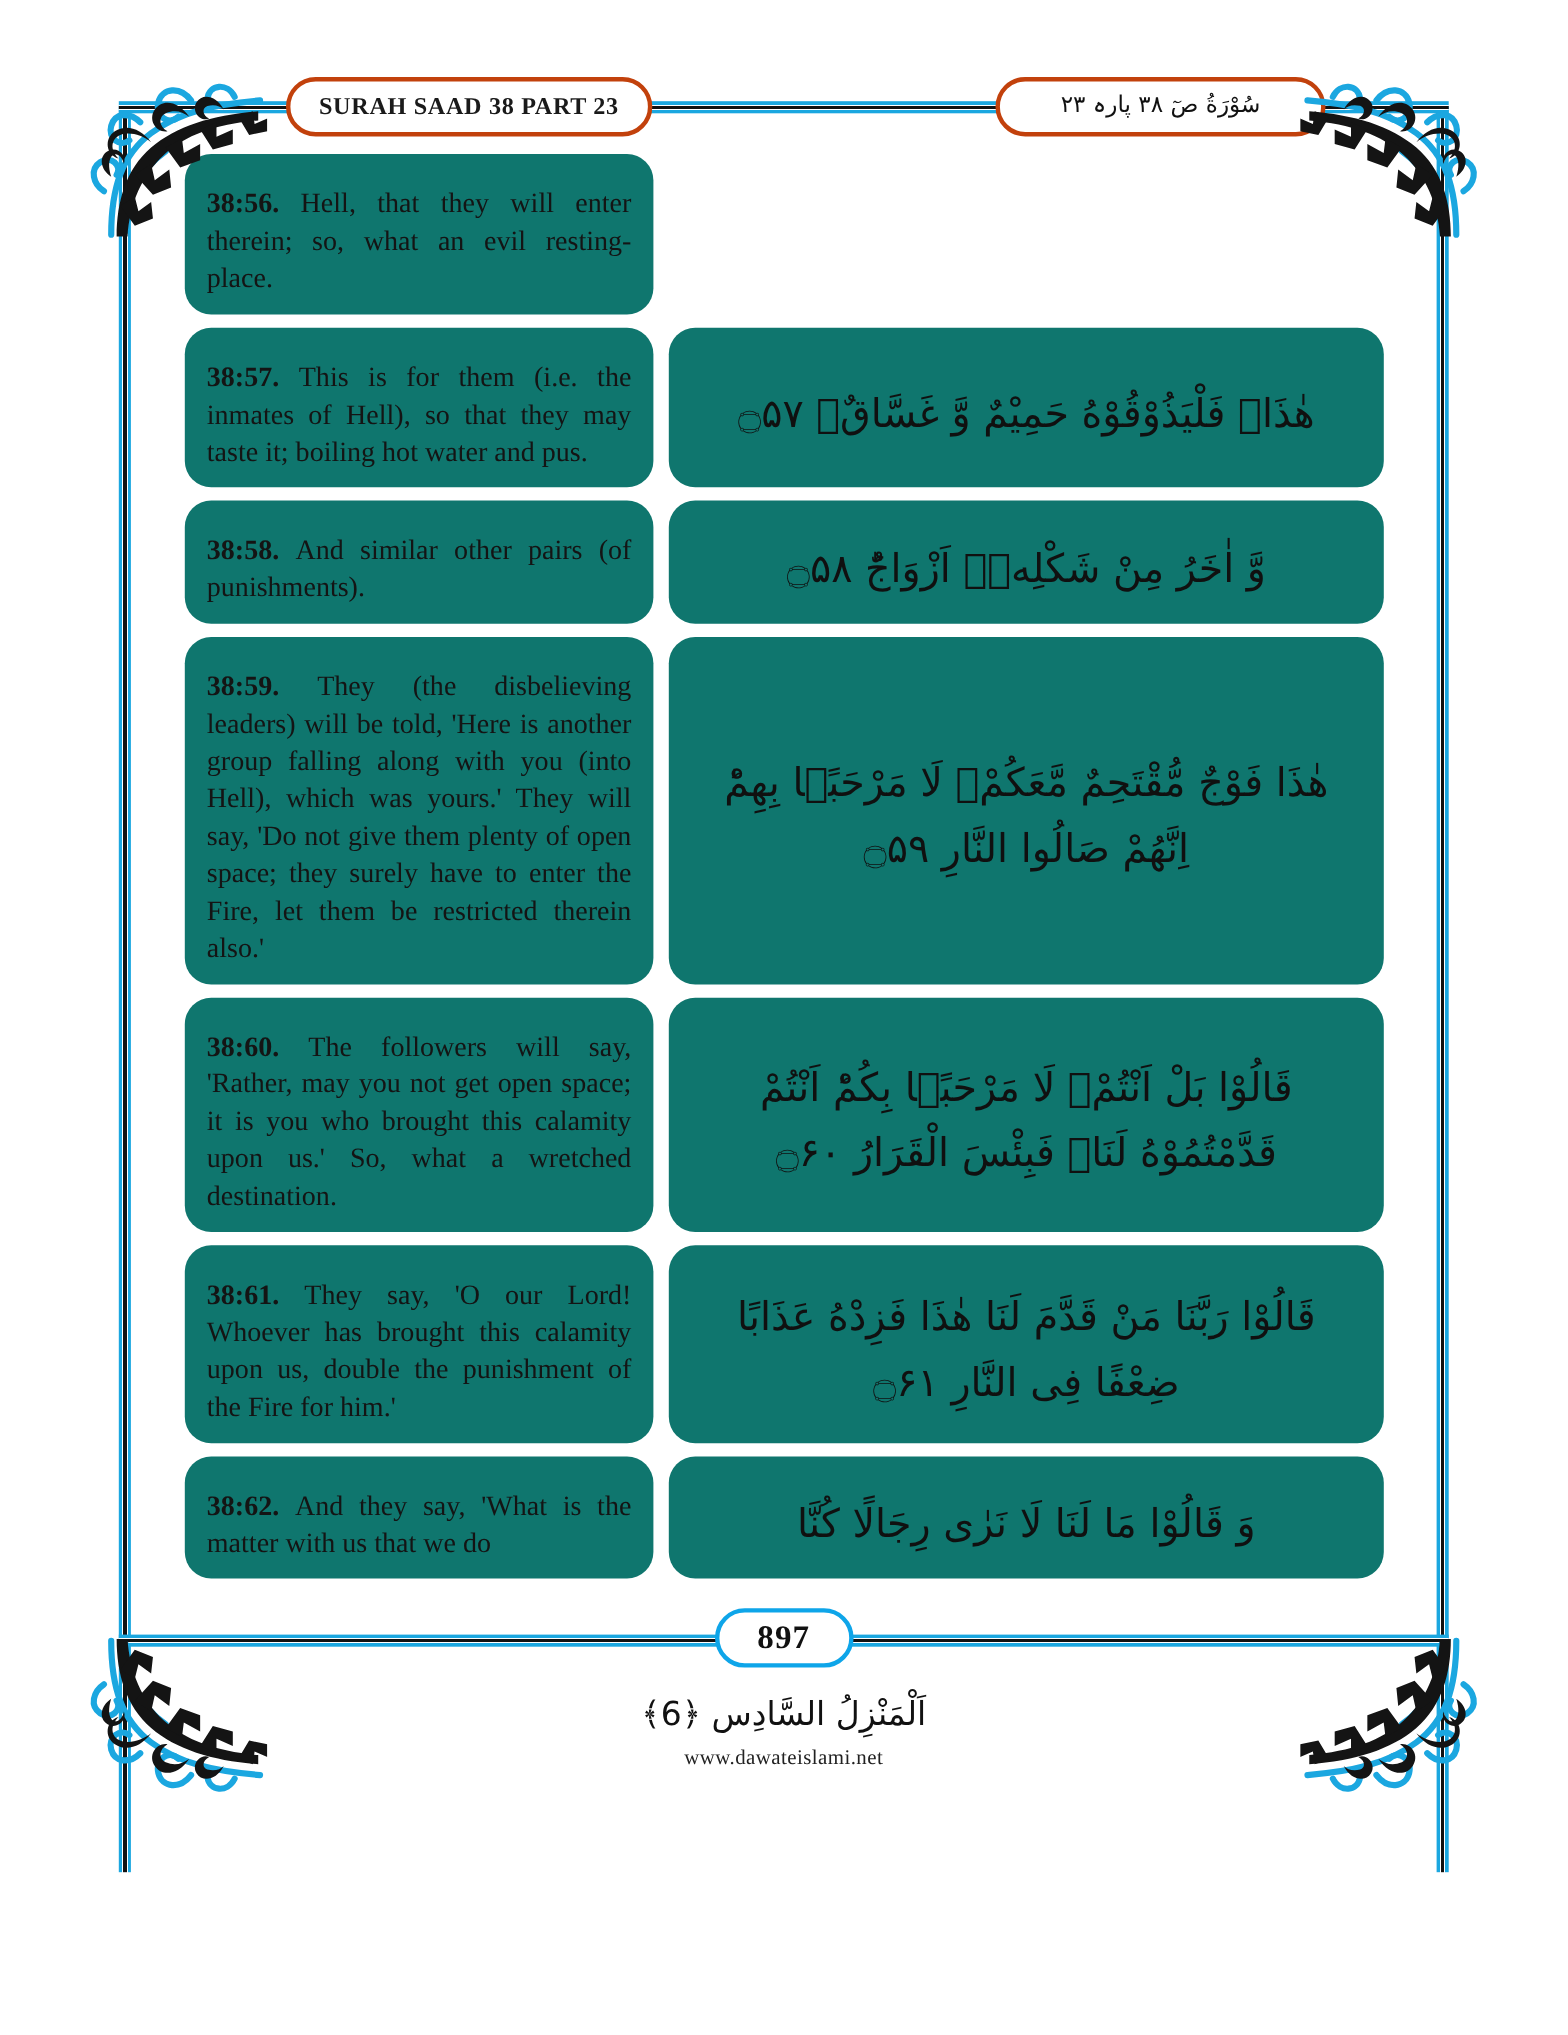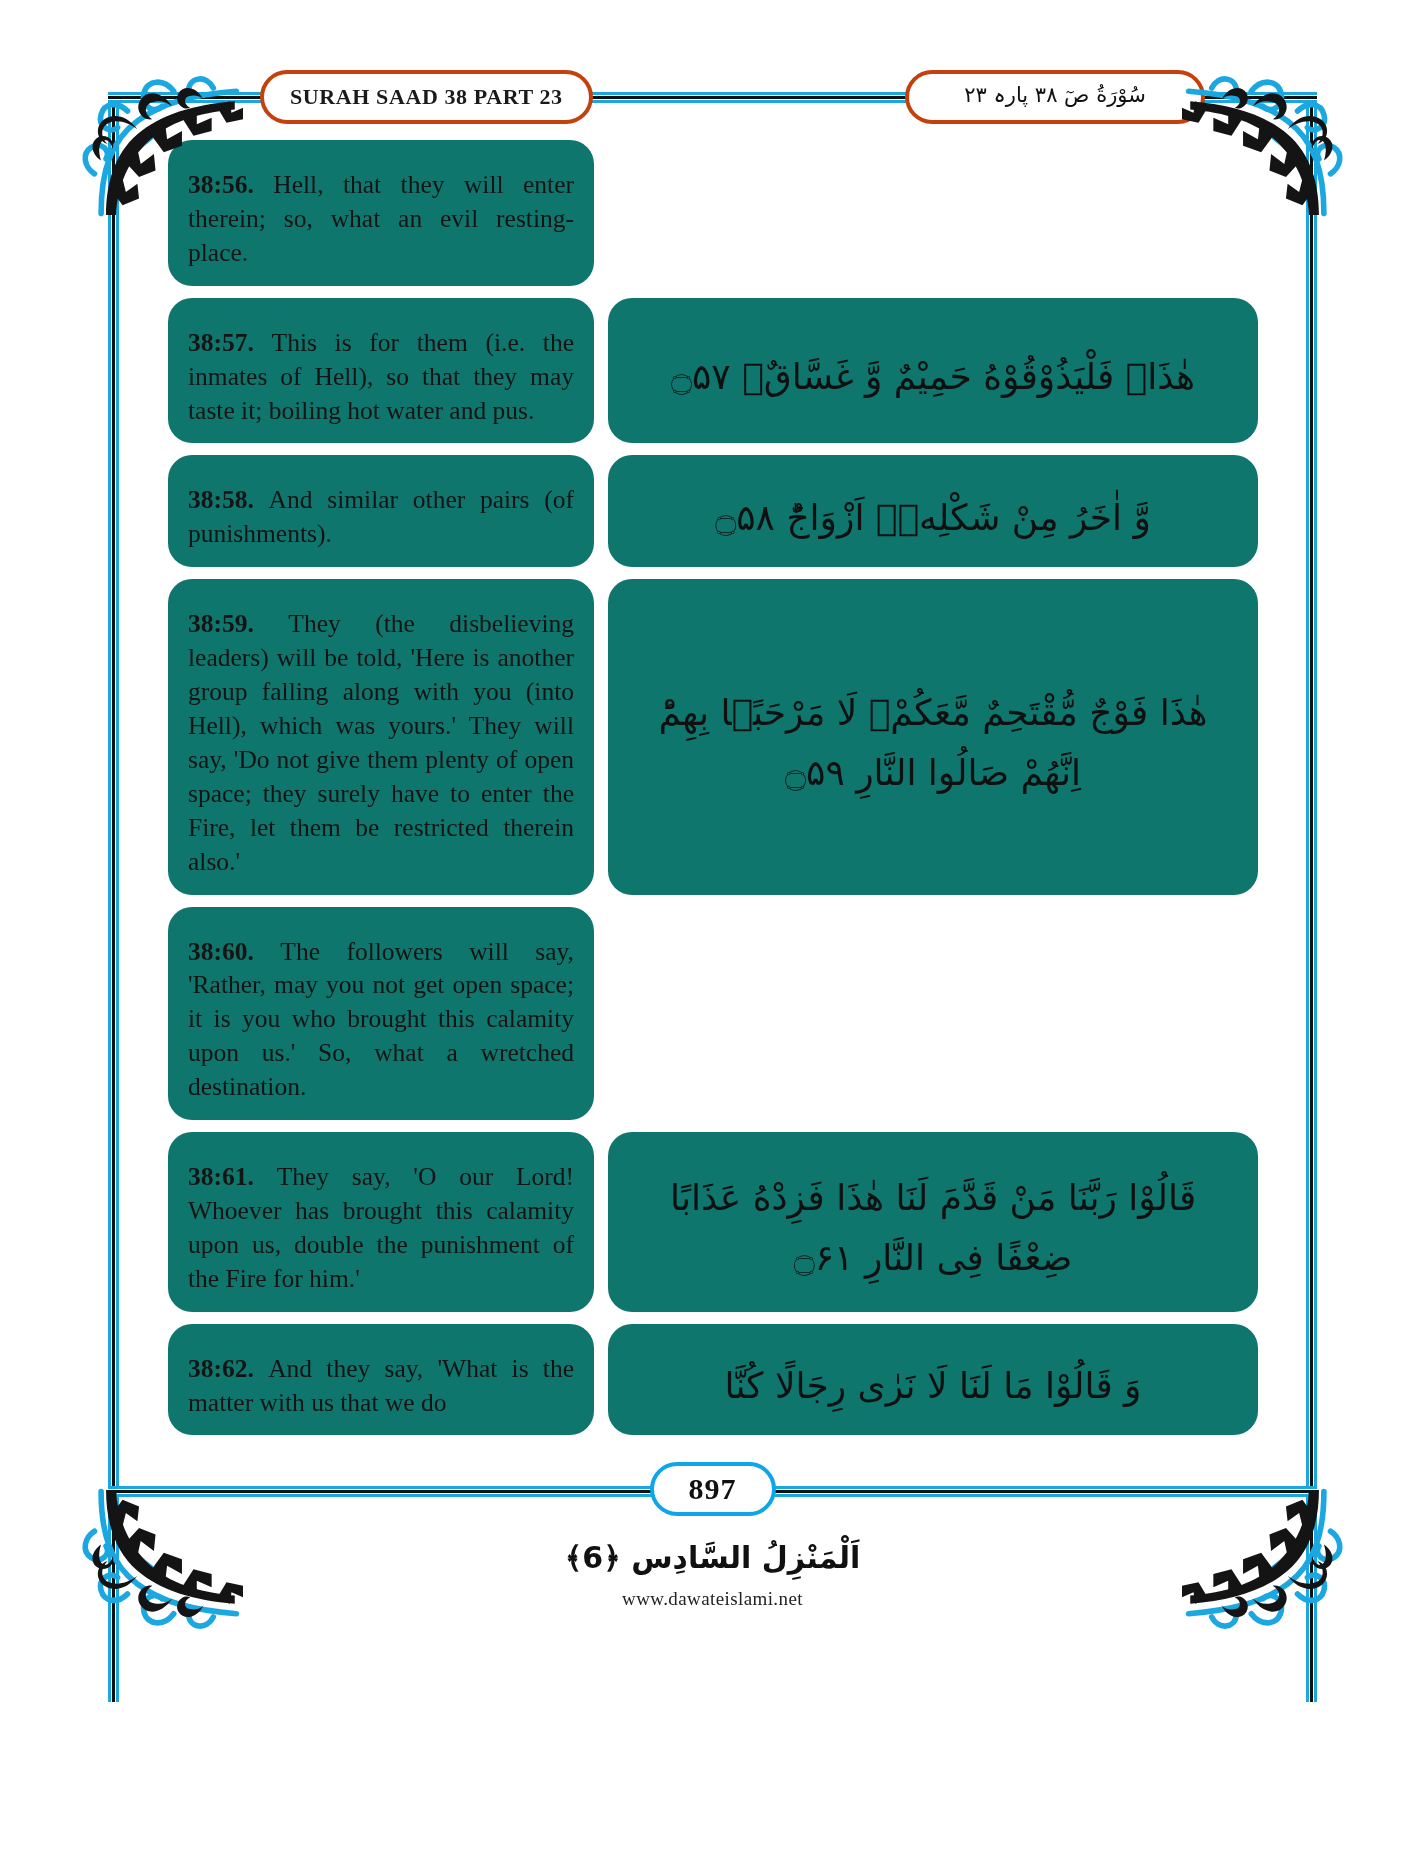--- a/index.html
+++ b/index.html
@@ -176,21 +176,20 @@
   }
   .manzil {
     position: absolute;
     left: 0; right: 0;
     top: 78px;
     text-align: center;
     font-family: "DejaVu Sans", sans-serif;
     font-size: 30px;
     color: #111111;
     direction: rtl;
-    font-weight: bold;
   }
   .site {
     position: absolute;
     left: 0; right: 0;
     top: 126px;
     text-align: center;
     font-family: Liberation Serif, serif;
     font-size: 19px;
     color: #222222;
     letter-spacing: 0.4px;
@@ -344,20 +343,23 @@
       <div class="cell cell-ar">
         <span class="artxt">هٰذَا فَوْجٌ مُّقْتَحِمٌ مَّعَكُمْۚ لَا مَرْحَبًۢا بِهِمْؕ اِنَّهُمْ صَالُوا النَّارِ ۝۵۹</span>
       </div>
     </div>
 
     <div class="vrow">
       <div class="cell cell-en">
         <span class="vnum">38:60. </span>
         <span>The followers will say, 'Rather, may you not get open space; it is you who brought this calamity upon us.' So, what a wretched destination.</span>
       </div>
+      <div class="cell cell-ar">
+        <span class="artxt">قَالُوْا بَلْ اَنْتُمْ۫ لَا مَرْحَبًۢا بِكُمْؕ اَنْتُمْ قَدَّمْتُمُوْهُ لَنَاۚ فَبِئْسَ الْقَرَارُ ۝۶۰</span>
+      </div>
     </div>
 
     <div class="vrow">
       <div class="cell cell-en">
         <span class="vnum">38:61. </span>
         <span>They say, 'O our Lord! Whoever has brought this calamity upon us, double the punishment of the Fire for him.'</span>
       </div>
       <div class="cell cell-ar">
         <span class="artxt">قَالُوْا رَبَّنَا مَنْ قَدَّمَ لَنَا هٰذَا فَزِدْهُ عَذَابًا ضِعْفًا فِی النَّارِ ۝۶۱</span>
       </div>

